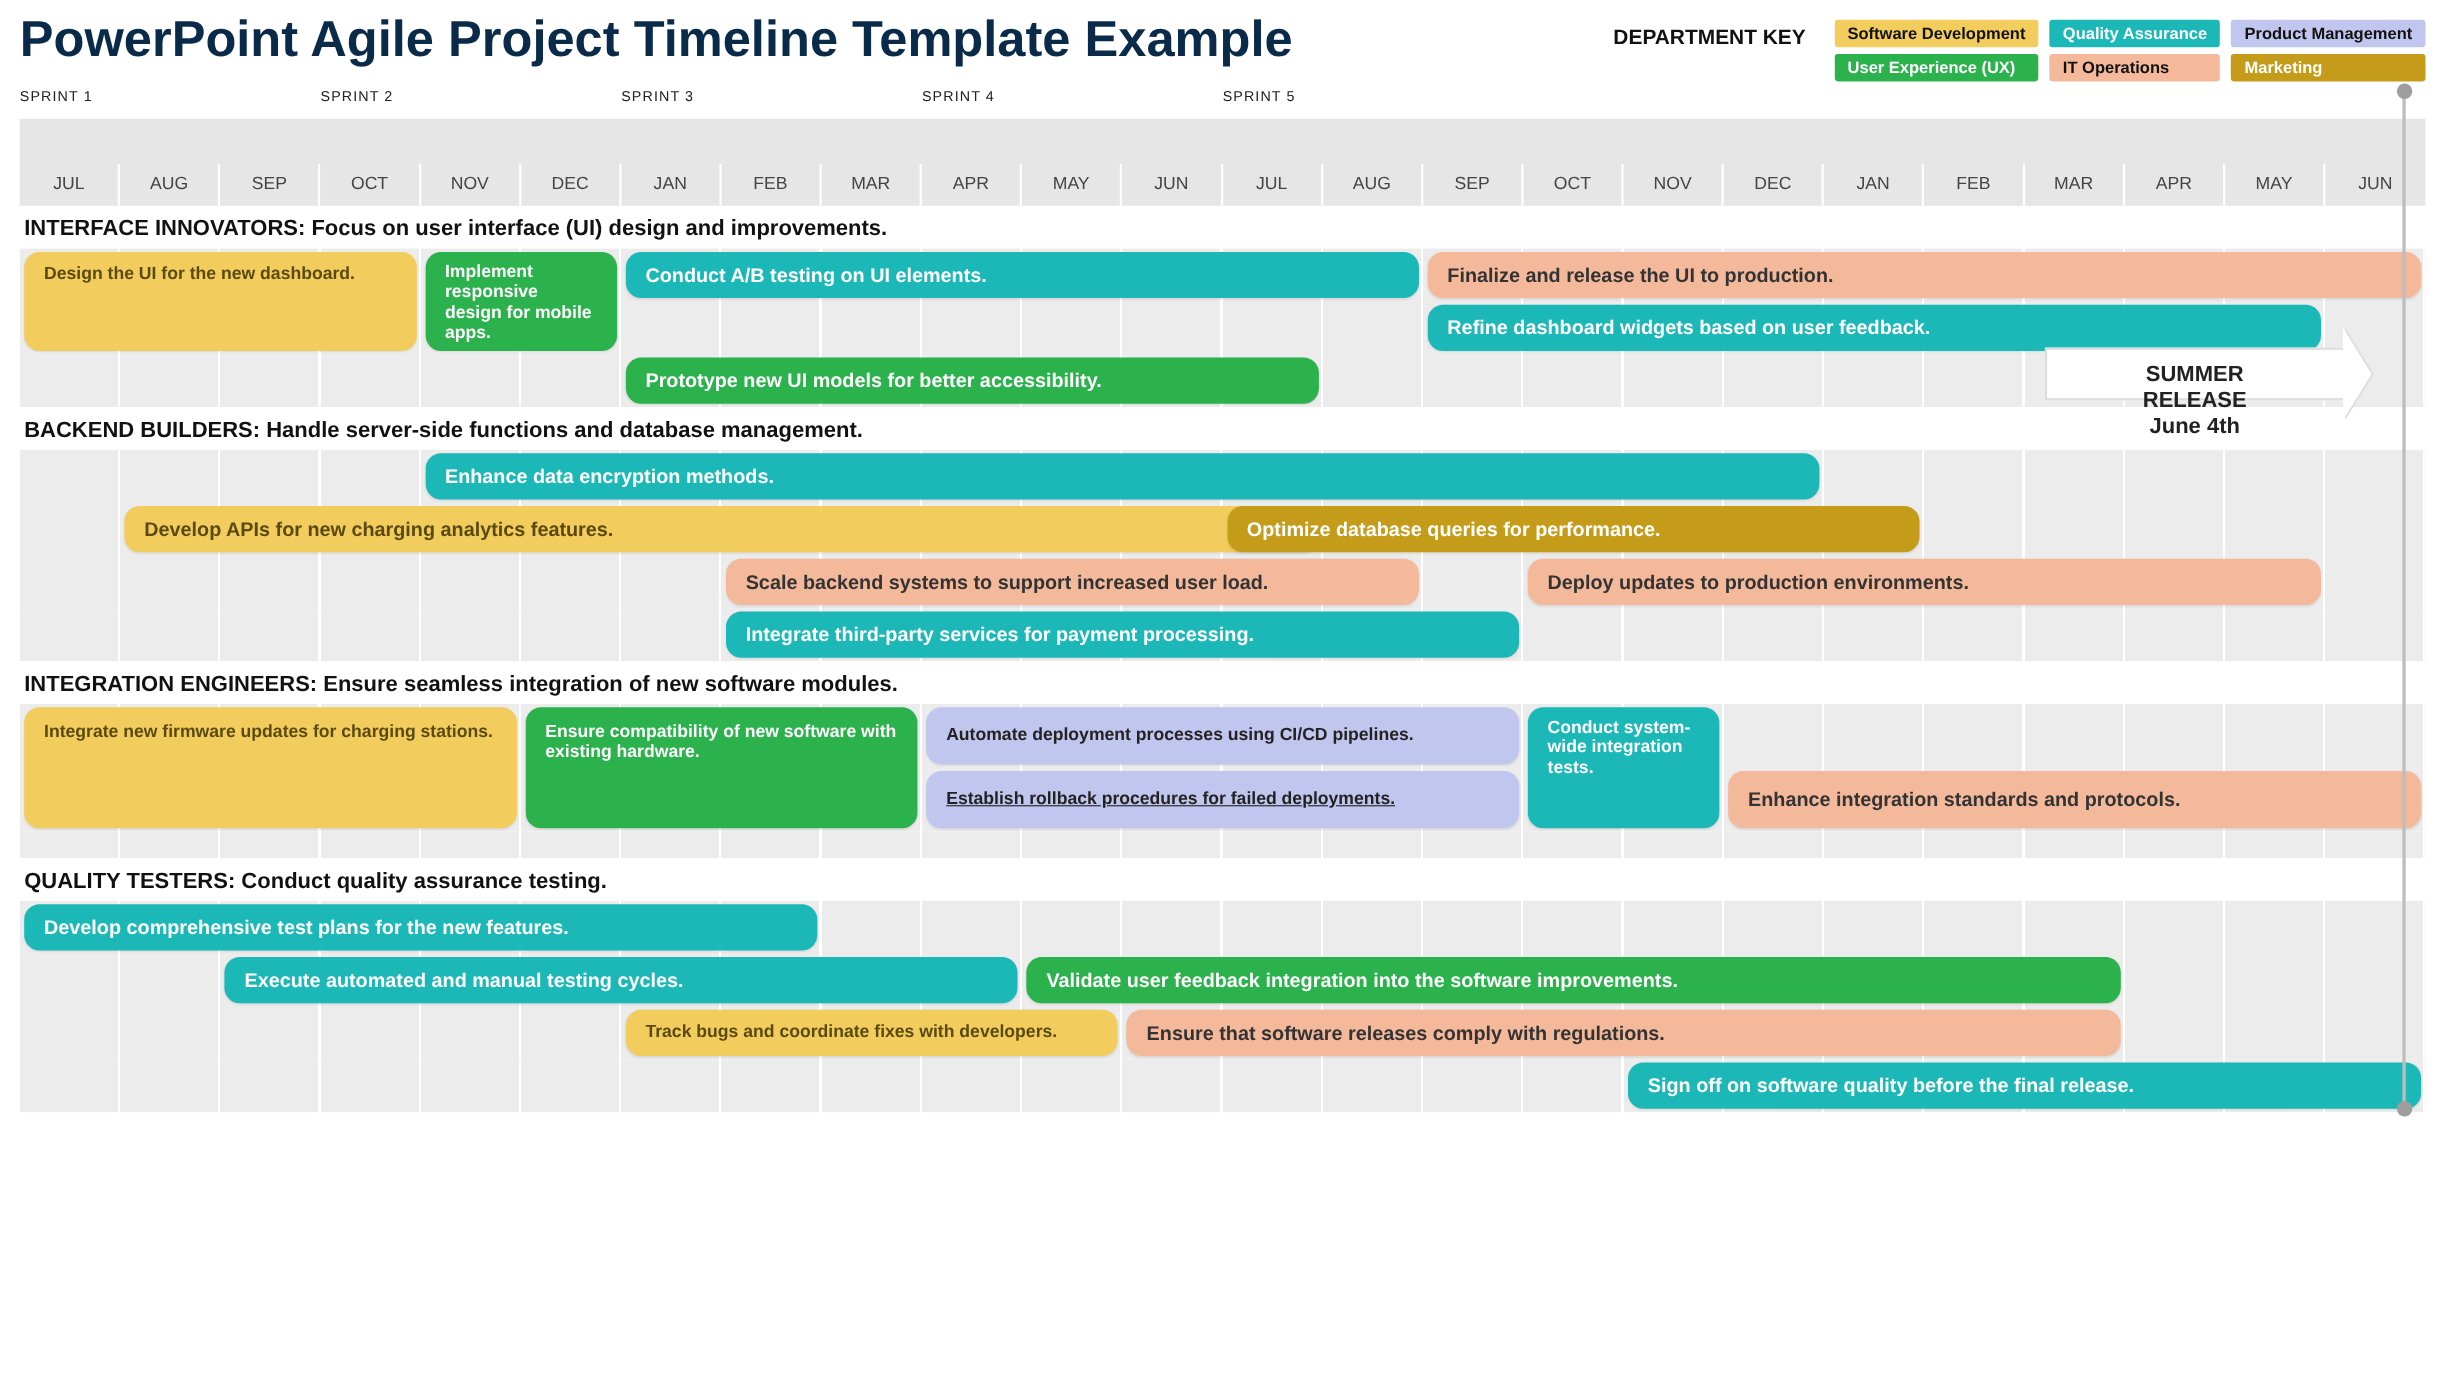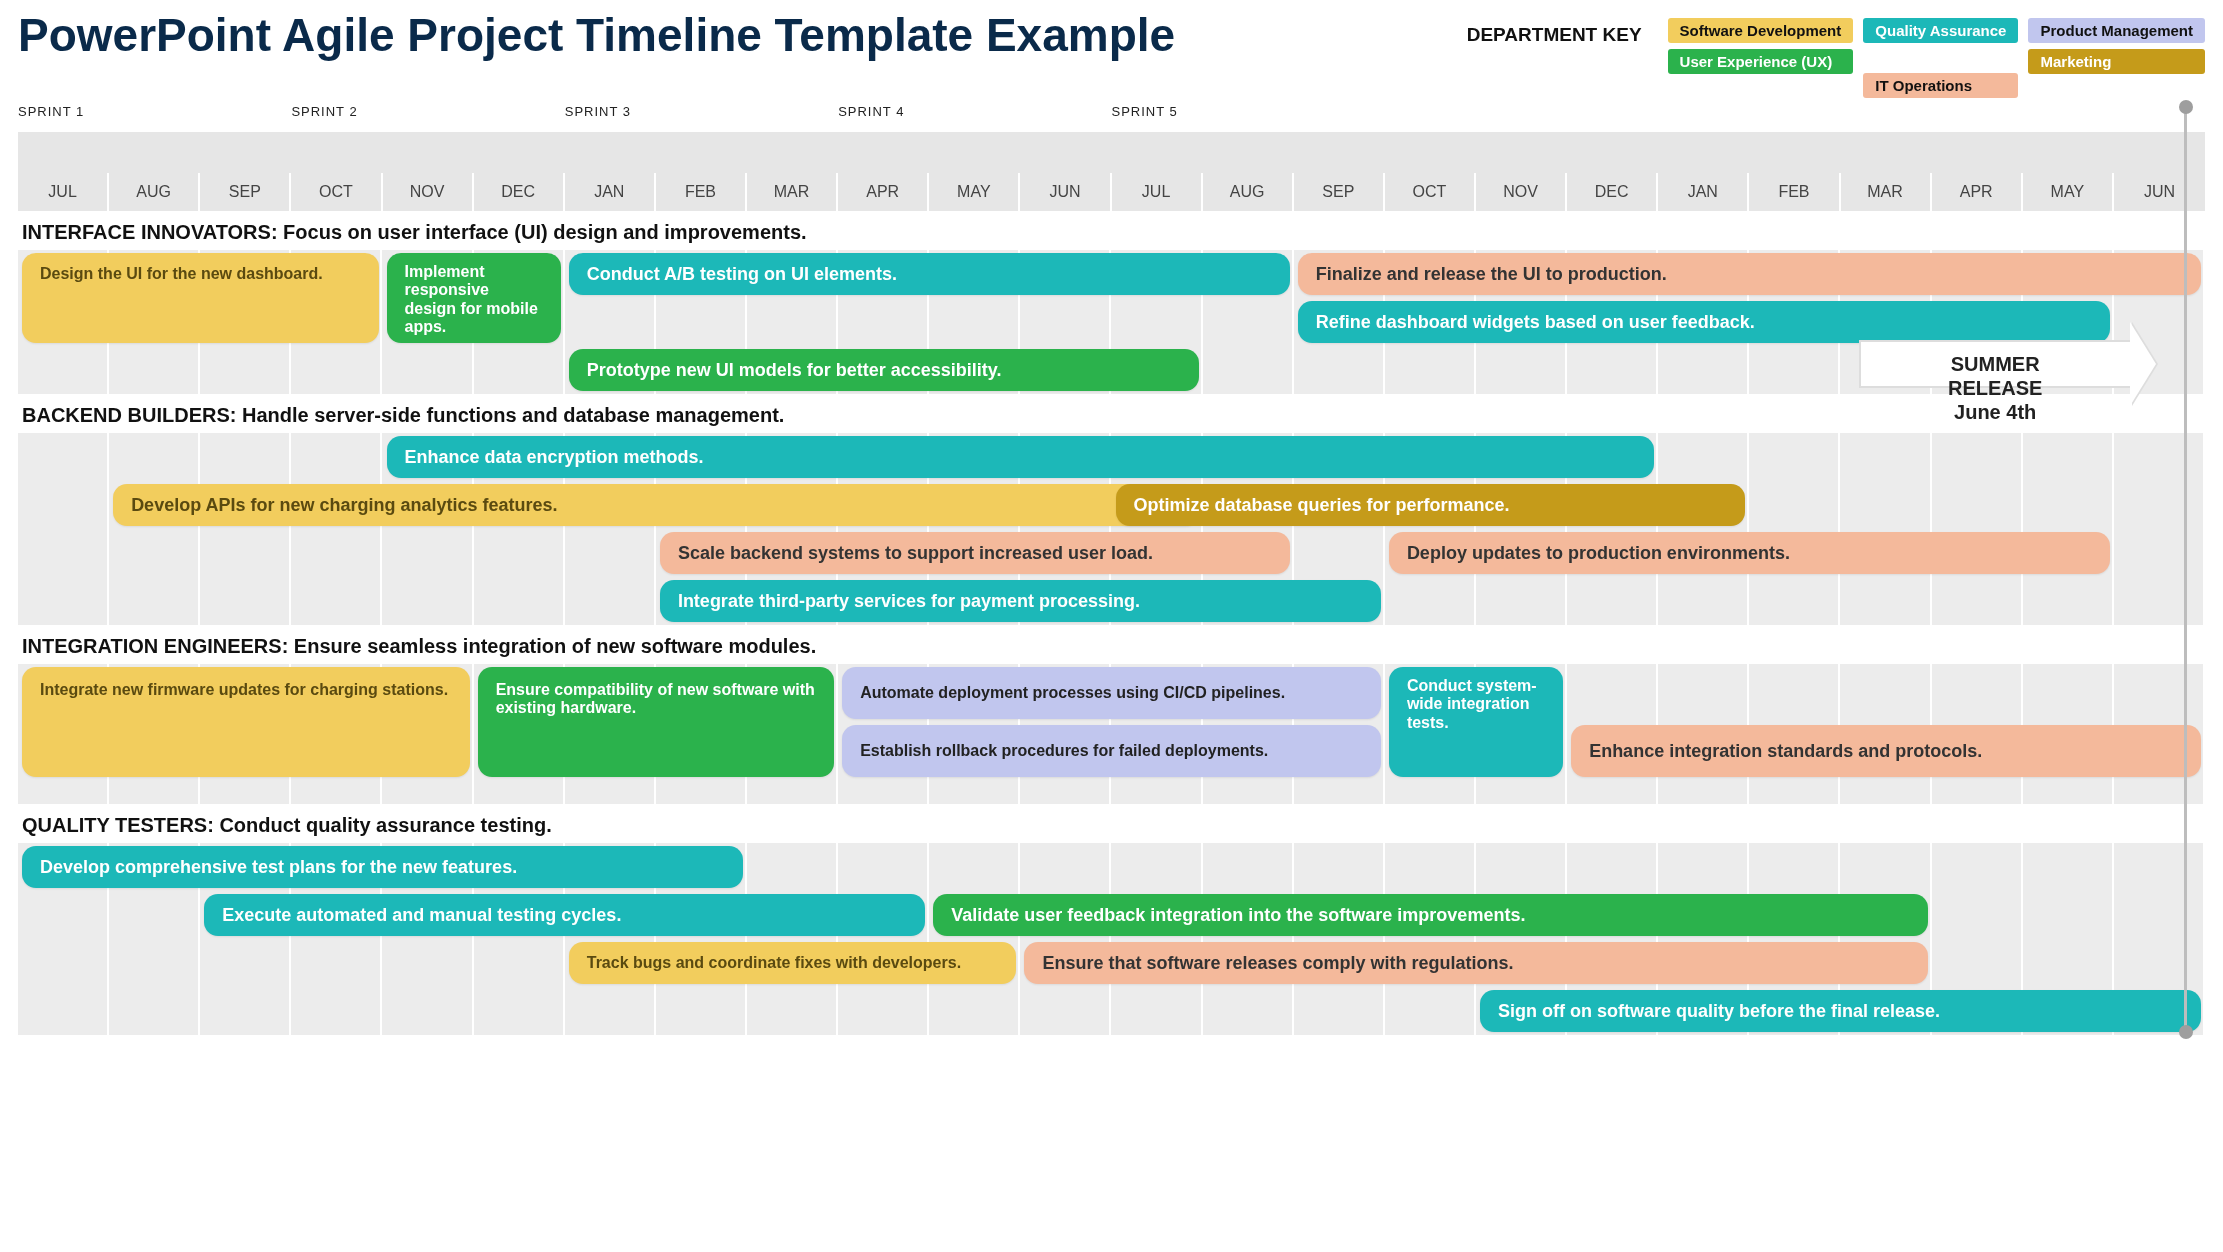--- a/index.html
+++ b/index.html
@@ -21,21 +21,21 @@
   .key-label { font-size: 19px; font-weight: 700; color: #111; margin-top: 6px; }
   .key-cols { display: flex; gap: 10px; }
   .key-col { display: flex; flex-direction: column; gap: 6px; }
   .chip {
     font-size: 15px; font-weight: 700; padding: 4px 12px; border-radius: 3px;
     white-space: nowrap; color: #111;
   }
   .c-yellow { background: #f2cd5d; }
   .c-green  { background: #2bb24c; color: #fff; }
   .c-teal   { background: #1cb8b8; color: #fff; }
-  .c-peach  { background: #f4b99b; margin-top: 24px; }
+  .c-peach  { background: #f4b99b; }
   .c-lav    { background: #c1c6ee; }
   .c-olive  { background: #c59b1a; color: #fff; }
 
   .sprint-row {
     position: relative; height: 28px; margin-top: 6px;
     display: grid; grid-template-columns: repeat(24, 1fr);
   }
   .sprint-label { font-size: 13px; font-weight: 400; color: #222; letter-spacing: 1px; }
 
   .month-row {
@@ -197,21 +197,21 @@
   </div>
   <div class="swimlane" style="grid-template-rows: 48px;">
     <div class="bar c-teal" style="grid-column:8/16; grid-row:1;">Integrate third-party services for payment processing.</div>
   </div>
 
   <div class="section-title">INTEGRATION ENGINEERS: Ensure seamless integration of new software modules.</div>
   <div class="swimlane" style="grid-template-rows: repeat(2, 58px);">
     <div class="bar c-yellow small-text" style="grid-column:1/6; grid-row:1/span 2; align-items:flex-start; padding-top:14px;">Integrate new firmware updates for charging stations.</div>
     <div class="bar c-green small-text" style="grid-column:6/10; grid-row:1/span 2; align-items:flex-start; padding-top:14px;">Ensure compatibility of new software with existing hardware.</div>
     <div class="bar c-lav small-text" style="grid-column:10/16; grid-row:1;">Automate deployment processes using CI/CD pipelines.</div>
-    <div class="bar c-lav small-text" style="grid-column:10/16; grid-row:2;">Establish rollback procedures for failed deployments.</div>
+    <div class="bar c-lav small-text" style="grid-column:10/16; grid-row:2;text-decoration:underline;">Establish rollback procedures for failed deployments.</div>
     <div class="bar c-teal small-text" style="grid-column:16/18; grid-row:1/span 2; align-items:flex-start; padding-top:10px;">Conduct system-wide integration tests.</div>
     <div class="bar c-peach" style="grid-column:18/25; grid-row:2;">Enhance integration standards and protocols.</div>
   </div>
   <div class="swimlane" style="grid-template-rows: 24px;"></div>
 
   <div class="section-title">QUALITY TESTERS: Conduct quality assurance testing.</div>
   <div class="swimlane" style="grid-template-rows: repeat(3, 48px);">
     <div class="bar c-teal" style="grid-column:1/9; grid-row:1;">Develop comprehensive test plans for the new features.</div>
     <div class="bar c-teal" style="grid-column:3/11; grid-row:2;">Execute automated and manual testing cycles.</div>
     <div class="bar c-green" style="grid-column:11/22; grid-row:2;text-align:right;">Validate user feedback integration into the software improvements.</div>

